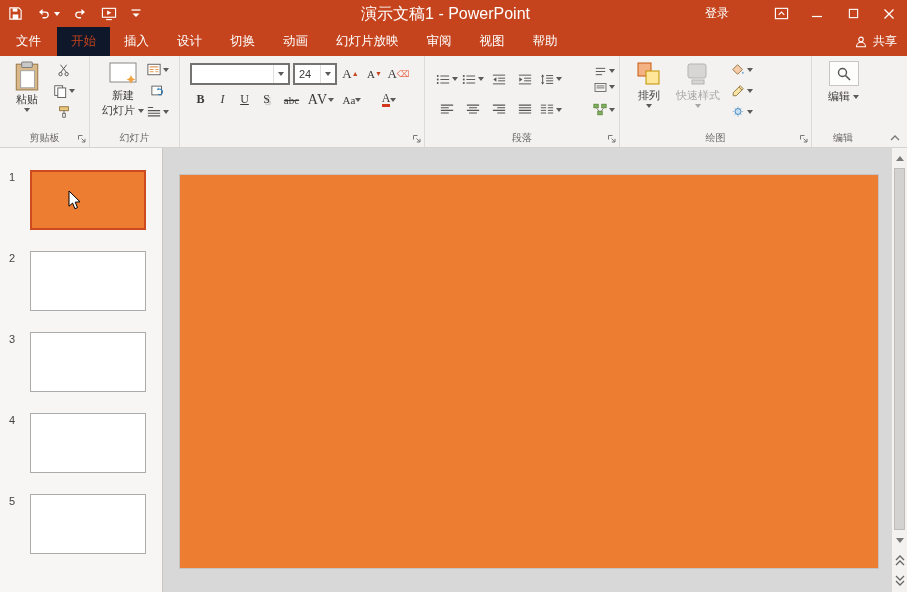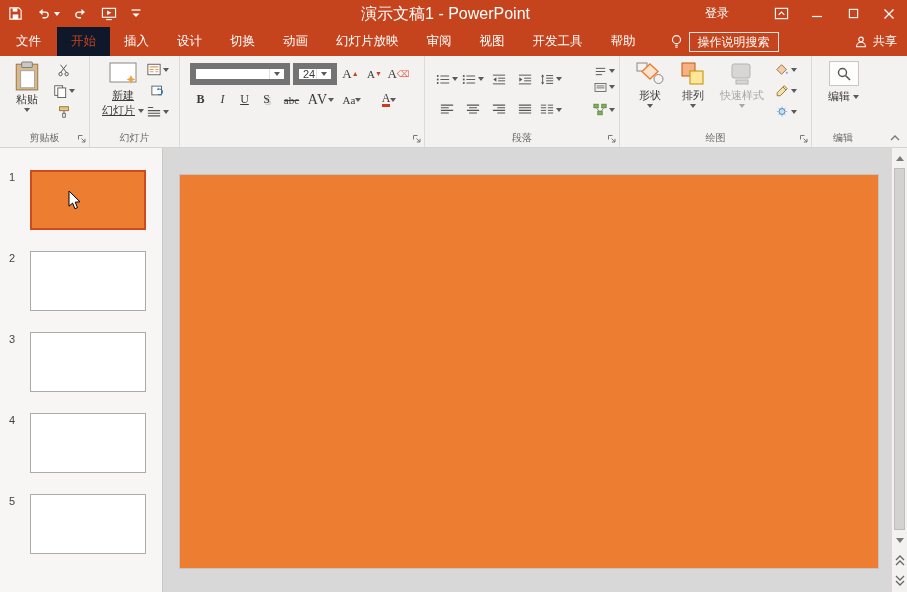--- a/index.html
+++ b/index.html
@@ -29,21 +29,21 @@
   
   .ribbon { position:absolute; top:56px; left:0; right:0; height:92px; background:#F4F2F1; border-bottom:1px solid #D5D3D1; color:#3B3A39; }
   .group { position:absolute; top:0; bottom:0; border-right:1px solid #DCDAD8; }
   .group-label { position:absolute; bottom:2px; left:0; right:0; text-align:center; font-size:10px; color:#6A6866; }
   .launcher { position:absolute; right:2px; bottom:3px; cursor:pointer; }
   .gc { position:absolute; top:3px; left:4px; right:3px; height:72px; display:flex; }
   .bigbtn { display:flex; flex-direction:column; align-items:center; justify-content:flex-start; gap:2px; padding-top:2px; cursor:pointer; font-size:11px; }
   .bigbtn .lbl { line-height:13px; }
   .mini { height:21px; min-width:24px; display:flex; align-items:center; justify-content:center; gap:2px; cursor:pointer; }
   .mcol { display:flex; flex-direction:column; justify-content:flex-start; }
-  .combo { background:#fff; border:6px solid #737373; height:22px; display:flex; align-items:center; font-size:11px; }
+  .combo { background:#fff; border:2px solid #737373; height:22px; display:flex; align-items:center; font-size:11px; }
   .combo .val { flex:1; padding:0 4px; overflow:hidden; white-space:nowrap; }
   .combo .drop { width:15px; align-self:stretch; display:flex; align-items:center; justify-content:center; border-left:1px solid #E1DFDD; }
   .row { display:flex; align-items:center; }
   .fbtn { width:21px; height:21px; display:flex; align-items:center; justify-content:center; font-size:12px; cursor:pointer; font-family:"Liberation Serif","DejaVu Serif",serif; }
   .disabled { color:#A8A6A4; }
   .icon-box { width:30px; height:25px; border:1px solid #C8C6C4; background:#FDFDFC; display:flex; align-items:center; justify-content:center; }
   .collapse { position:absolute; right:6px; bottom:4px; cursor:pointer; }
 
   
   .workspace { position:absolute; top:148px; left:0; right:0; bottom:0; background:#D8D8D8; }
@@ -154,31 +154,21 @@
   <div class="tabbar">
     <div class="tab file">文件</div>
     <div class="tab active">开始</div>
     <div class="tab">插入</div>
     <div class="tab">设计</div>
     <div class="tab">切换</div>
     <div class="tab">动画</div>
     <div class="tab">幻灯片放映</div>
     <div class="tab">审阅</div>
     <div class="tab">视图</div>
-    <div class="tab">开发工具</div>
     <div class="tab">帮助</div>
-    <div class="tellme">
-      <span>
-          <svg width="13" height="15" viewBox="0 0 14 16">
-            <circle cx="7" cy="6" r="4.3" fill="none" stroke="#fff" stroke-width="1.2"></circle>
-            <path d="M5.5 12h3 M5.8 14h2.4" stroke="#fff" stroke-width="1.2"></path>
-          </svg>
-        </span>
-      <span class="tellme-box">操作说明搜索</span>
-    </div>
     <div class="share">
       <span>
           <svg width="14" height="14" viewBox="0 0 16 16">
             <circle cx="8" cy="5" r="2.6" fill="none" stroke="#fff" stroke-width="1.2"></circle>
             <path d="M2.8 13.5a5.2 5.2 0 0 1 10.4 0z" fill="none" stroke="#fff" stroke-width="1.2"></path>
           </svg>
         </span>
       <span>共享</span>
     </div>
   </div>
@@ -230,21 +220,21 @@
       <div class="group-label">剪贴板</div>
       <span class="launcher">
           <svg width="10" height="10" viewBox="0 0 10 10">
             <path d="M1.5 1.5h4 M1.5 1.5v4" stroke="#777" fill="none"></path>
             <path d="M4.5 4.5 8 8 M8 4.8V8H4.8" stroke="#777" fill="none"></path>
           </svg>
         </span>
     </div>
 
     <div class="group" style="left:90px;width:90px;">
-      <div class="gc" style="padding-left:6px;text-decoration:underline;">
+      <div class="gc" style="padding-left:6px;">
         <div class="bigbtn" style="width:46px;">
           <span>
               <svg width="30" height="26" viewBox="0 0 30 26">
                 <rect x="2" y="2" width="26" height="19" fill="#fff" stroke="#8A8886"></rect>
                 <path d="M23 14l1.4 3 3 1.4-3 1.4-1.4 3-1.4-3-3-1.4 3-1.4z" fill="#F0A23C"></path>
               </svg>
             </span>
           <span class="lbl">新建</span>
           <span class="row" style="gap:3px;">
               <span class="lbl">幻灯片</span>
@@ -467,31 +457,20 @@
       <span class="launcher">
           <svg width="10" height="10" viewBox="0 0 10 10">
             <path d="M1.5 1.5h4 M1.5 1.5v4" stroke="#777" fill="none"></path>
             <path d="M4.5 4.5 8 8 M8 4.8V8H4.8" stroke="#777" fill="none"></path>
           </svg>
         </span>
     </div>
 
     <div class="group" style="left:620px;width:192px;">
       <div class="gc" style="gap:4px;padding-left:6px;">
-        <div class="bigbtn" style="width:40px;">
-          <span>
-              <svg width="28" height="26" viewBox="0 0 28 26">
-                <rect x="1" y="2" width="10" height="8" fill="none" stroke="#8A8886"></rect>
-                <path d="M14 3 22 10.5 14 18 6 10.5z" fill="#FBE3D0" stroke="#ED7D31" stroke-width="1.4"></path>
-                <circle cx="22.5" cy="18" r="4.5" fill="none" stroke="#8A8886"></circle>
-              </svg>
-            </span>
-          <span class="lbl">形状</span>
-          <span class="caret"></span>
-        </div>
         <div class="bigbtn" style="width:38px;">
           <span>
               <svg width="26" height="26" viewBox="0 0 26 26">
                 <rect x="2" y="2" width="13" height="13" fill="#F4B183" stroke="#C55A11"></rect>
                 <rect x="10" y="10" width="13" height="13" fill="#FFE699" stroke="#BF8F00"></rect>
               </svg>
             </span>
           <span class="lbl">排列</span>
           <span class="caret"></span>
         </div>

